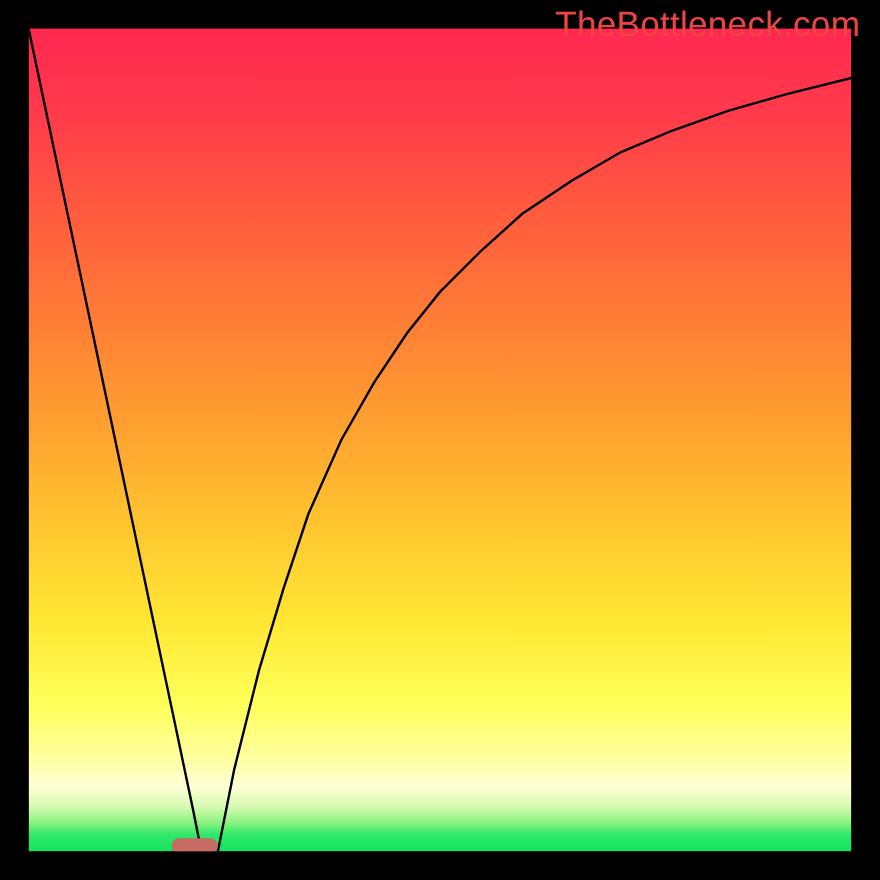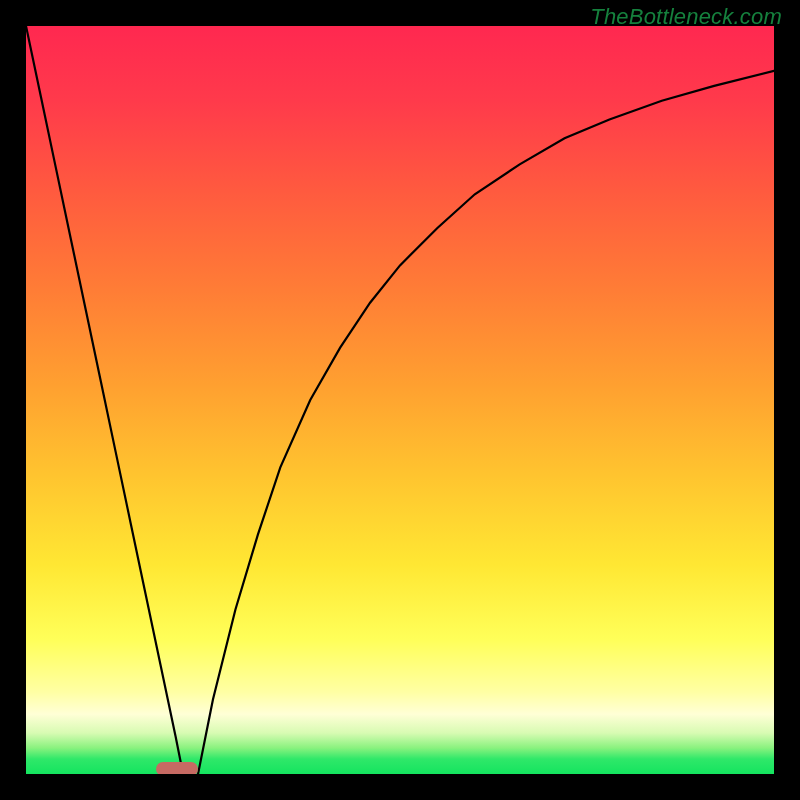--- a/index.html
+++ b/index.html
@@ -14,26 +14,25 @@
   .frame {
     position: relative;
     width: 800px;
     height: 800px;
     background: #000;
   }
   .watermark {
     position: absolute;
     top: 4px;
     right: 18px;
-    color: #15803d;
-    font-size: 22px;
+    color: #ef4444;
+    font-size: 32px;
     font-weight: 400;
     letter-spacing: 0.2px;
     z-index: 10;
-    font-style: italic;
   }
   .plot-area {
     position: absolute;
     left: 26px;
     top: 26px;
     width: 748px;
     height: 748px;
     background: linear-gradient(
       to bottom,
       #ff2850 0%,

